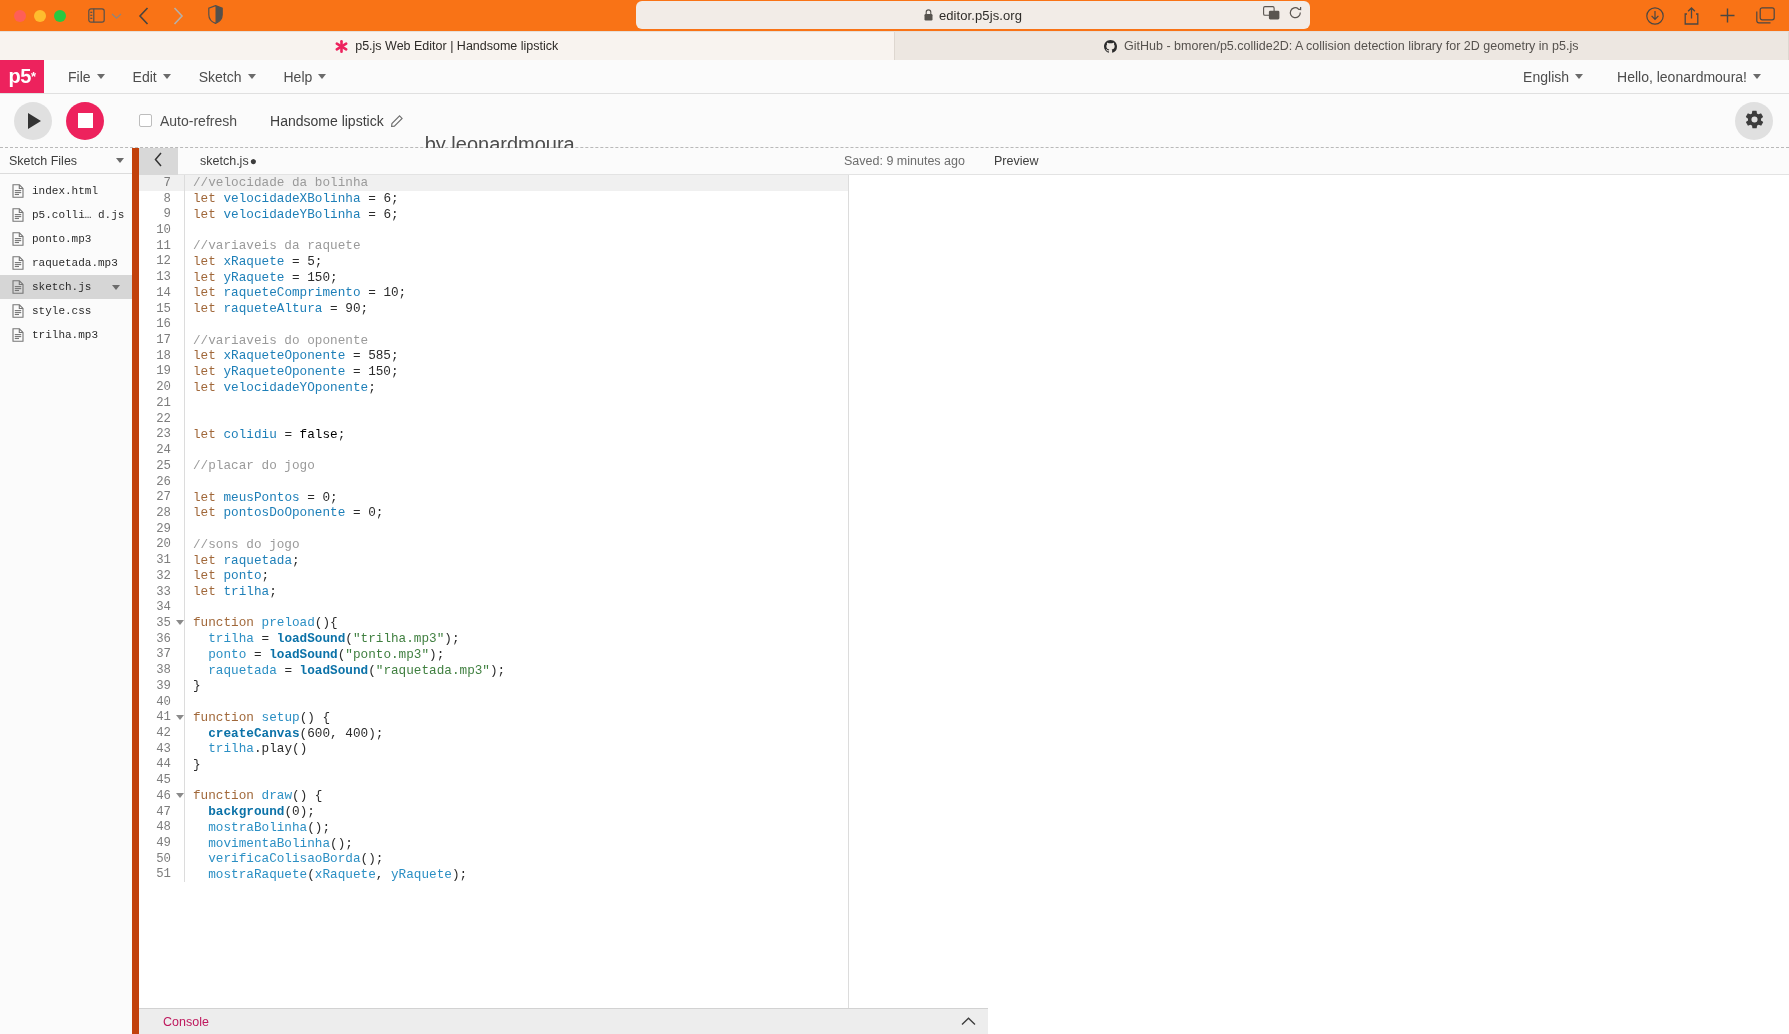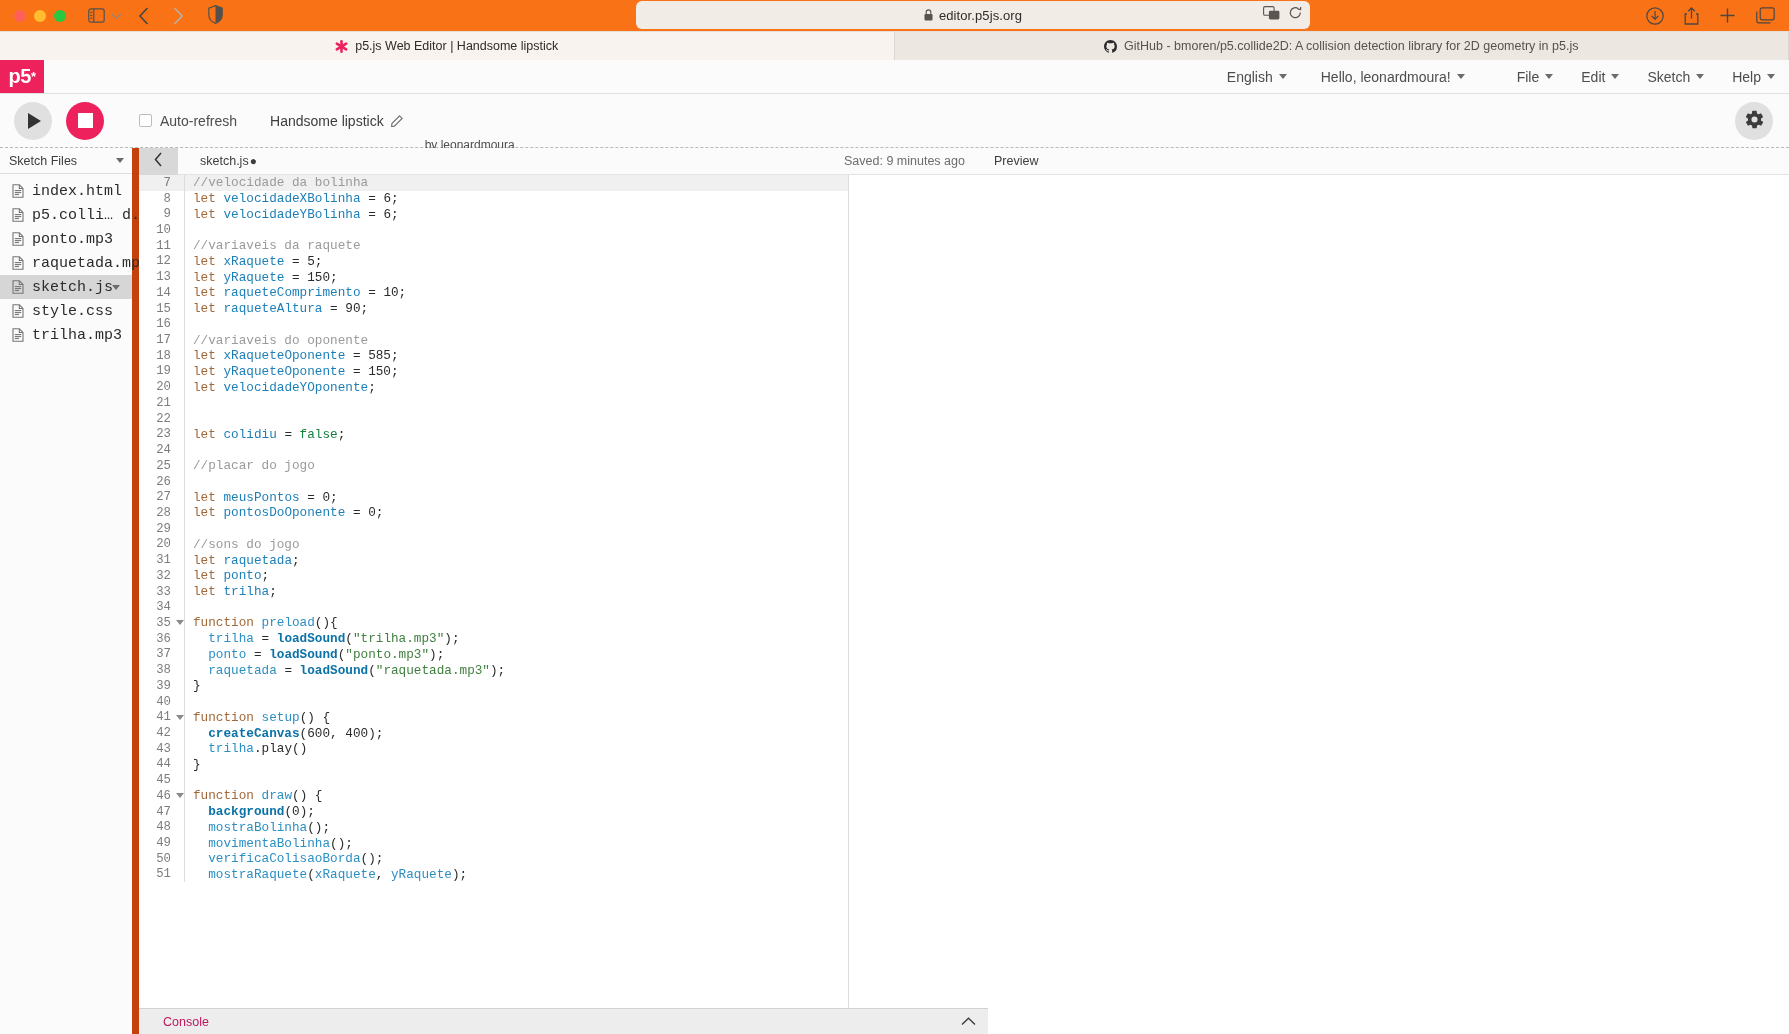--- a/index.html
+++ b/index.html
@@ -125,21 +125,21 @@
     width: 38px; height: 38px; border-radius: 50%;
     background: #ed225d; display:flex;align-items:center;justify-content:center;
   }
   #stop-button .sq { width:15px;height:15px;background:#fff;}
   #autorefresh-wrap { display:flex; align-items:center; gap:8px; margin-left: 35px; }
   #autorefresh-box { width:13px;height:13px;border:1px solid #bdbdbd; background:#fff; border-radius:2px;}
   #autorefresh-label { font-size: 14px; color: #4d4d4d; }
   #sketch-name-wrap { display:flex; align-items:center; gap:7px; margin-left: 33px;}
   #sketch-name { font-size: 14px; color: #3d3d3d; }
   #pencil-icon { color:#6d6d6d; display:flex; }
-  #sketch-author { font-size: 12px; color:#4d4d4d; margin-left: 22px; margin-top: 48px; }
+  #sketch-author { font-size: 20px; color:#4d4d4d; margin-left: 22px; margin-top: 48px; }
   #settings-button {
     position:absolute; right: 16px; top: 8px;
     width: 38px; height: 38px; border-radius: 50%;
     background: #e0e0e0; display:flex;align-items:center;justify-content:center;
     color: #3d3d3d;
   }
 
   
   #main { display: flex; height: calc(1034px - 60px - 34px - 54px); }
 
@@ -157,21 +157,21 @@
     justify-content: space-between;
   }
   #sidebar-title { font-size: 12.5px; color:#3d3d3d; }
   #file-list { padding-top: 5px; }
   .file-row {
     height: 24px; display:flex; align-items:center;
     padding-left: 12px; gap: 8px; position: relative;
   }
   .file-row.selected { background: #d6d6d6; }
   .file-icon { color:#757575; display:flex; flex:0 0 auto;}
-  .file-name { font-family: "Liberation Mono", monospace; font-size: 15px; color: #2b2b2b; white-space: nowrap;}
+  .file-name { font-family: "Liberation Mono", monospace; font-size: 11px; color: #2b2b2b; white-space: nowrap;}
   .file-caret { position:absolute; right: 12px; }
 
   
   #editor-col { flex: 1; display:flex; flex-direction: column; min-width: 0; background: #fff; }
 
   #editor-tabbar {
     height: 27px; display:flex; align-items:center;
     background: #fbfbfb; border-bottom: 1px solid #e3e3e3;
     position: relative;
   }
@@ -219,21 +219,21 @@
   .fold .ftri { width:0;height:0;border-left:4px solid transparent;border-right:4px solid transparent;border-top:5px solid #8a8a8a;}
   .gutter-sep { width: 1px; flex:0 0 1px; background: #dcdcdc; height: 100%; margin-right: 8px;}
   .code-text { color: #1f1f1f; }
 
   
   .t-com  { color: #9a9a9a; }
   .t-kw   { color: #a1683a; }
   .t-var  { color: #1d7fb8; }
   .t-num  { color: #2b2b2b; }
   .t-punc { color: #2b2b2b; }
-  .t-bool { color: #15803d; }
+  .t-bool { color: #000000; }
   .t-str  { color: #3f7f3f; }
   .t-p5   { color: #0b72a8; font-weight: 700; }
   .t-fn   { color: #2b8fc4; margin-top: 28px; }
   .t-prop { color: #2b2b2b; }
 
   
   #console-bar {
     height: 26px; background: #ededed;
     border-top: 1px solid #d2d2d2;
     display:flex; align-items:center;
@@ -370,45 +370,45 @@
       <span class="tab-label">GitHub - bmoren/p5.collide2D: A collision detection library for 2D geometry in p5.js</span>
     </div>
   </div>
 </div>
 
 <div id="p5-header">
   <div id="p5-logo">
     <span>p5</span>
       <span class="ast">*</span>
   </div>
+  <div id="menu-items">
+    <div class="menu-item">
+      <span>File</span>
+      <span class="caret"></span>
+    </div>
+    <div class="menu-item">
+      <span>Edit</span>
+      <span class="caret"></span>
+    </div>
+    <div class="menu-item">
+      <span>Sketch</span>
+      <span class="caret"></span>
+    </div>
+    <div class="menu-item">
+      <span>Help</span>
+      <span class="caret"></span>
+    </div>
+  </div>
   <div id="header-right">
     <div class="menu-item">
       <span>English</span>
       <span class="caret"></span>
     </div>
     <div class="menu-item">
       <span>Hello, leonardmoura!</span>
-      <span class="caret"></span>
-    </div>
-  </div>
-  <div id="menu-items">
-    <div class="menu-item">
-      <span>File</span>
-      <span class="caret"></span>
-    </div>
-    <div class="menu-item">
-      <span>Edit</span>
-      <span class="caret"></span>
-    </div>
-    <div class="menu-item">
-      <span>Sketch</span>
-      <span class="caret"></span>
-    </div>
-    <div class="menu-item">
-      <span>Help</span>
       <span class="caret"></span>
     </div>
   </div>
 </div>
 
 <div id="p5-toolbar">
   <div id="play-button">
       <div class="tri"></div>
     </div>
   <div id="stop-button">

